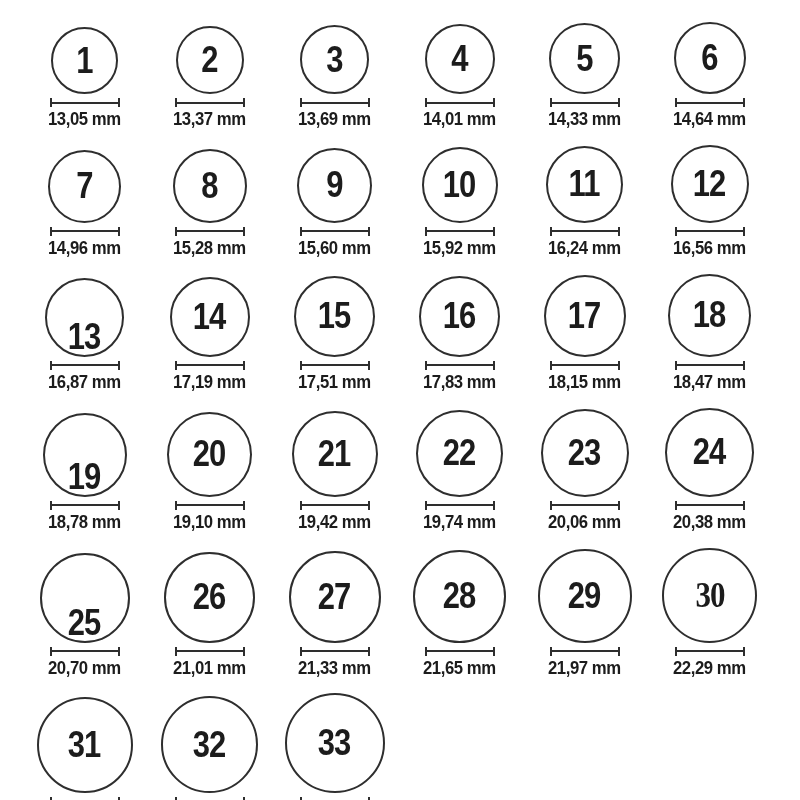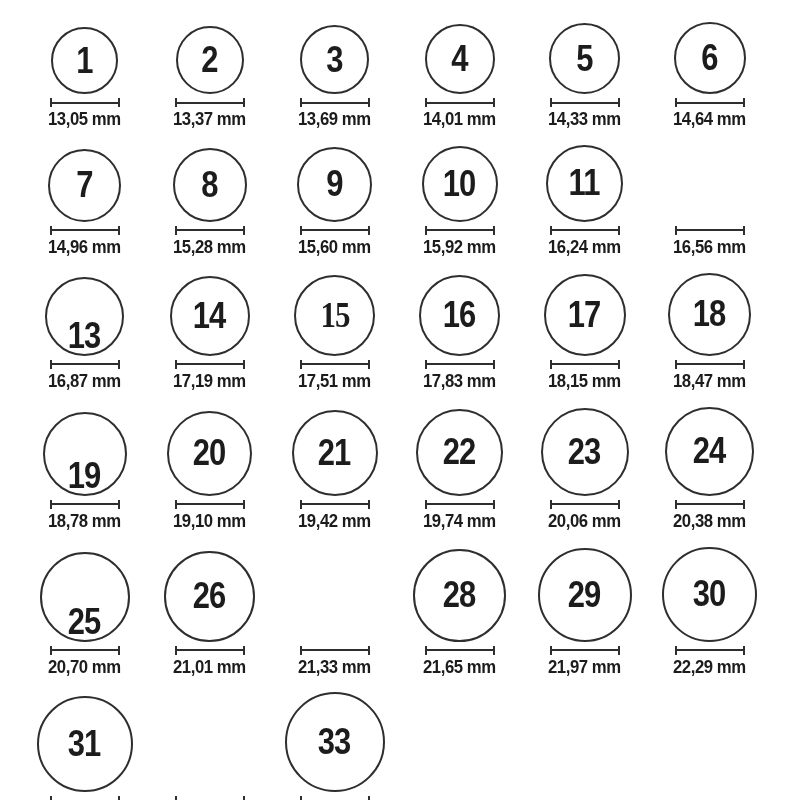--- a/index.html
+++ b/index.html
@@ -170,20 +170,23 @@
       <div class="item">
     <div class="circle" style="width: 77px; height: 77px;">
       <span class="num">11</span>
     </div>
     <div class="measure">
       <span class="bar"></span>
     </div>
     <div class="mm">16,24 mm</div>
   </div>
       <div class="item">
+    <div class="circle" style="width: 78px; height: 78px;">
+      <span class="num">12</span>
+    </div>
     <div class="measure">
       <span class="bar"></span>
     </div>
     <div class="mm">16,56 mm</div>
   </div>
     </div>
     <div class="row">
       <div class="item">
     <div class="circle" style="width: 79px; height: 79px; align-items: flex-end;">
       <span class="num">13</span>
@@ -196,21 +199,21 @@
       <div class="item">
     <div class="circle" style="width: 80px; height: 80px;">
       <span class="num">14</span>
     </div>
     <div class="measure">
       <span class="bar"></span>
     </div>
     <div class="mm">17,19 mm</div>
   </div>
       <div class="item">
-    <div class="circle" style="width: 81px; height: 81px; font-family: Liberation Serif, serif;">
+    <div class="circle" style="width: 81px; height: 81px;">
       <span class="num">15</span>
     </div>
     <div class="measure">
       <span class="bar"></span>
     </div>
     <div class="mm">17,51 mm</div>
   </div>
       <div class="item">
     <div class="circle" style="width: 81px; height: 81px;">
       <span class="num">16</span>
@@ -308,20 +311,23 @@
       <div class="item">
     <div class="circle" style="width: 91px; height: 91px;">
       <span class="num">26</span>
     </div>
     <div class="measure">
       <span class="bar"></span>
     </div>
     <div class="mm">21,01 mm</div>
   </div>
       <div class="item">
+    <div class="circle" style="width: 92px; height: 92px;">
+      <span class="num">27</span>
+    </div>
     <div class="measure">
       <span class="bar"></span>
     </div>
     <div class="mm">21,33 mm</div>
   </div>
       <div class="item">
     <div class="circle" style="width: 93px; height: 93px;">
       <span class="num">28</span>
     </div>
     <div class="measure">
@@ -332,40 +338,43 @@
       <div class="item">
     <div class="circle" style="width: 94px; height: 94px;">
       <span class="num">29</span>
     </div>
     <div class="measure">
       <span class="bar"></span>
     </div>
     <div class="mm">21,97 mm</div>
   </div>
       <div class="item">
-    <div class="circle" style="width: 95px; height: 95px;">
+    <div class="circle" style="width: 95px; height: 95px; font-family: Liberation Serif, serif;">
       <span class="num">30</span>
     </div>
     <div class="measure">
       <span class="bar"></span>
     </div>
     <div class="mm">22,29 mm</div>
   </div>
     </div>
     <div class="row">
       <div class="item">
     <div class="circle" style="width: 96px; height: 96px;">
       <span class="num">31</span>
     </div>
     <div class="measure">
       
     </div>
 
   </div>
       <div class="item">
+    <div class="circle" style="width: 97px; height: 97px;">
+      <span class="num">32</span>
+    </div>
     <div class="measure">
       
     </div>
 
   </div>
       <div class="item">
     <div class="circle" style="width: 100px; height: 100px;">
       <span class="num">33</span>
     </div>
     <div class="measure">

